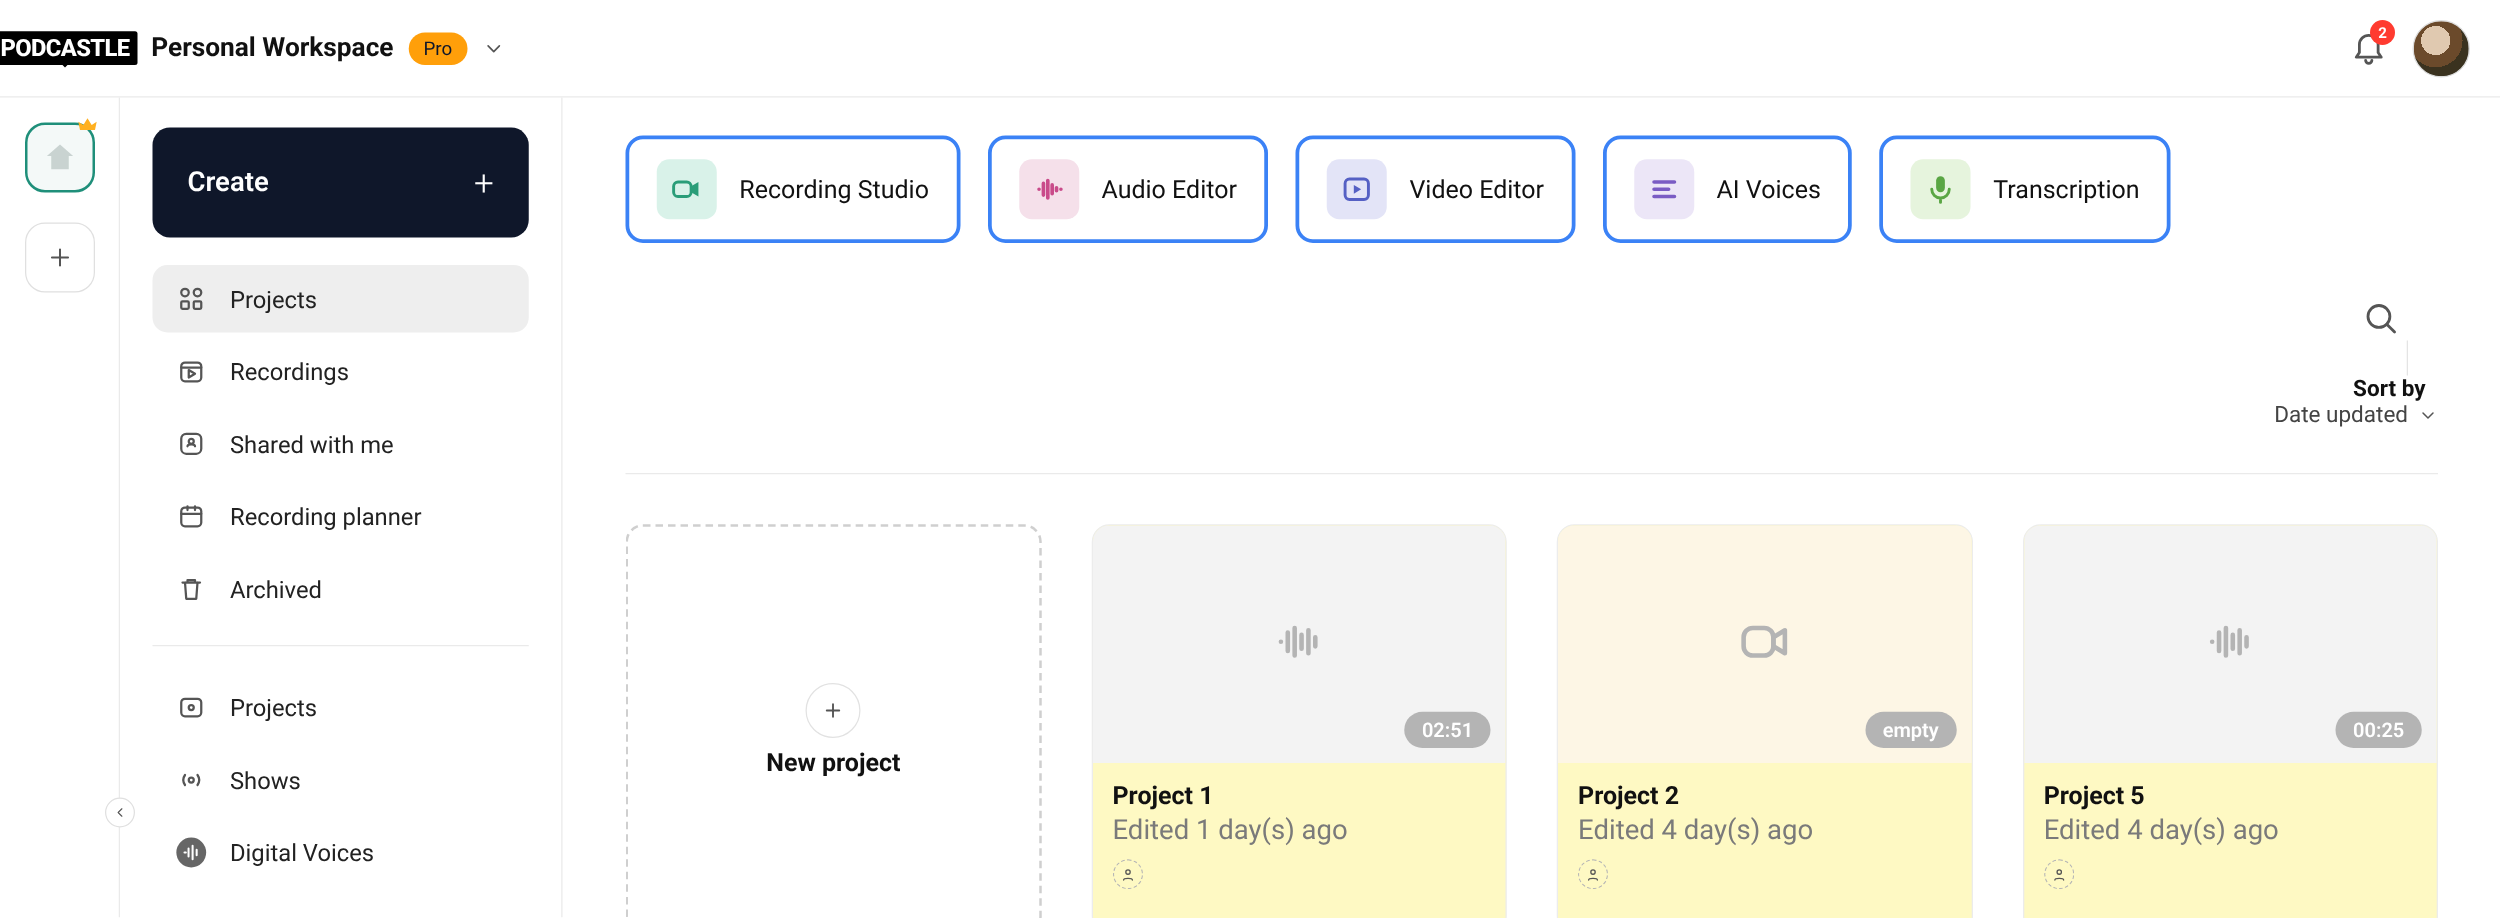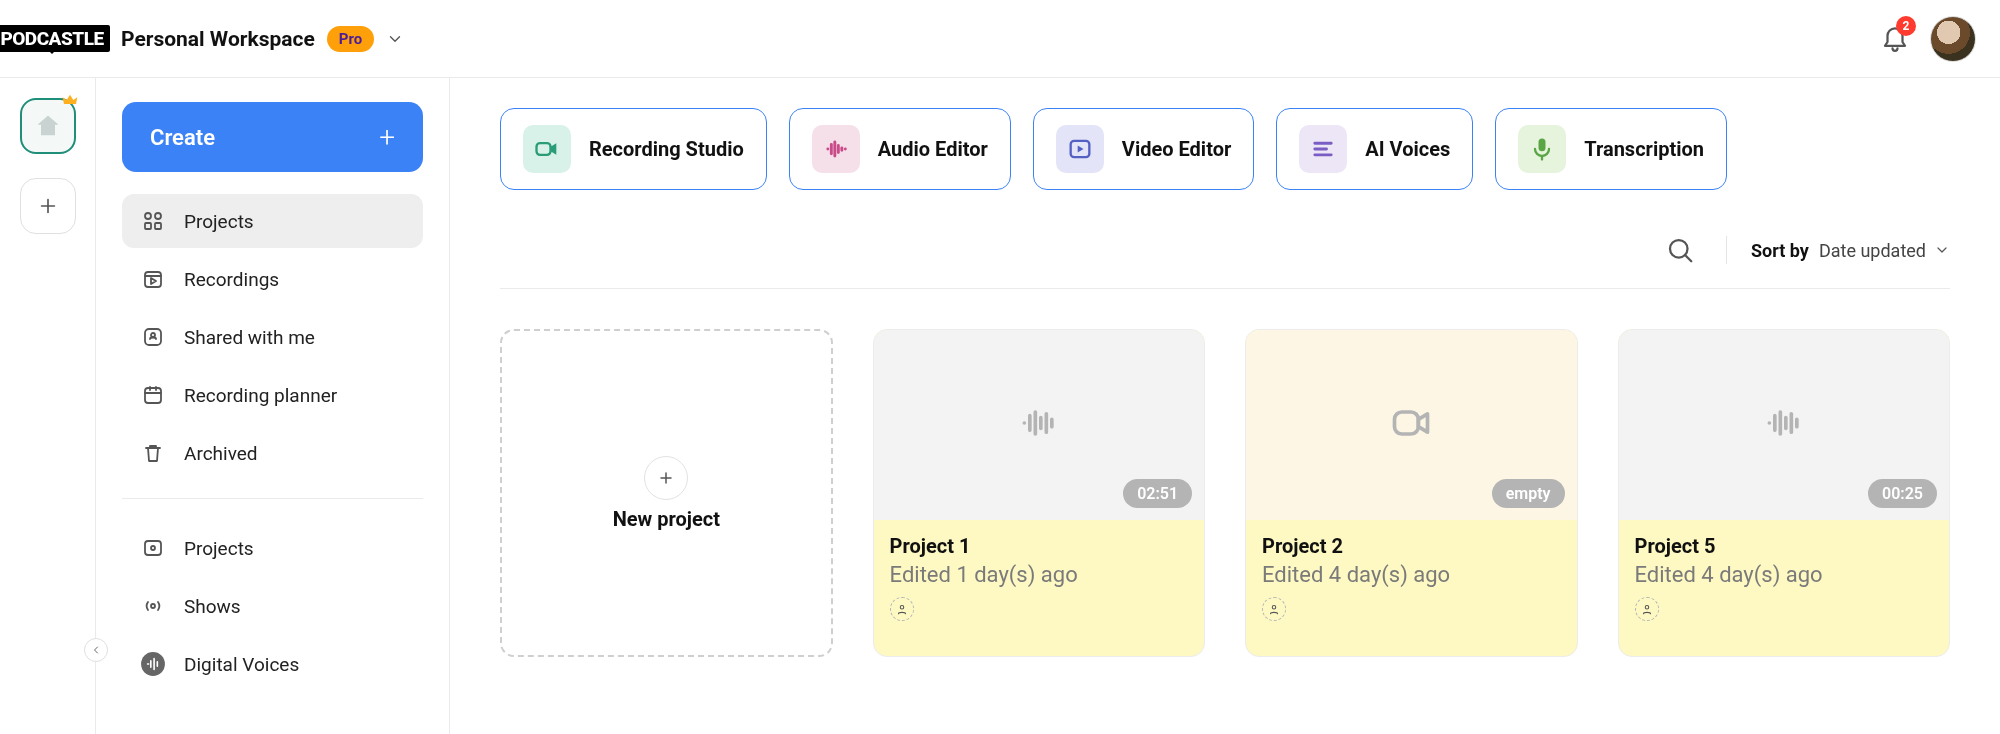--- a/index.html
+++ b/index.html
@@ -5,59 +5,59 @@
 * { box-sizing: border-box; margin: 0; padding: 0; font-family: -apple-system, BlinkMacSystemFont, "Segoe UI", Roboto, sans-serif; }
 body { width: 2000px; height: 734px; background: #fff; color: #111; overflow: hidden; }
 
 
 .topbar { height: 78px; display: flex; align-items: center; padding: 0 24px 0 8px; border-bottom: 1px solid #eaeaea; }
 .logo-wrap { display: flex; align-items: center; width: 88px; justify-content: center; }
 .logo { font-weight: 800; font-size: 19px; letter-spacing: -0.5px; background: #000; color: #fff; padding: 2px 6px; border-radius: 2px; position: relative; }
 .logo::after { content: ""; position: absolute; left: 50%; bottom: -6px; margin-left: -4px; border: 4px solid transparent; border-top-color: #000; }
 .ws-label { display: flex; align-items: center; gap: 12px; margin-left: 25px; }
 .ws-name { font-weight: 700; font-size: 21px; }
-.pro-badge { background: #ff9f0a; color: #4c1d95; font-weight: 700; font-size: 15px; padding: 4px 12px; border-radius: 999px; }
+.pro-badge { background: #ff9f0a; color: #0f172a; font-weight: 400; font-size: 15px; padding: 4px 12px; border-radius: 999px; }
 .chev { stroke: #666; }
 .topbar .spacer { flex: 1; }
 .notif { position: relative; margin-right: 20px; }
 .notif-badge { position: absolute; top: -6px; right: -6px; background: #ff3b30; color: #fff; font-size: 12px; font-weight: 700; width: 20px; height: 20px; border-radius: 50%; display: flex; align-items: center; justify-content: center; }
 .avatar { width: 46px; height: 46px; border-radius: 50%; background: radial-gradient(circle at 40% 35%, #e0c9b0 0 30%, #6b4a2b 30% 55%, #3a321f 55% 100%); border: 1px solid #ddd; }
 
 
 .body-wrap { display: flex; height: calc(100% - 78px); }
 .rail { width: 96px; border-right: 1px solid #eaeaea; padding-top: 20px; display: flex; flex-direction: column; align-items: center; gap: 24px; position: relative; }
 .rail-btn { width: 56px; height: 56px; border-radius: 16px; border: 2px solid #1f8f7a; display: flex; align-items: center; justify-content: center; position: relative; background: #f4f9f8; }
 .rail-btn.plain { border: 1px solid #e0e0e0; background: #fff; }
 .crown { position: absolute; right: -6px; top: -8px; fill: #ffb020; }
 .home-ic { width: 28px; height: 28px; fill: #c9d3d1; }
 .plus-ic { stroke: #111; }
 
 
 .sidebar { width: 354px; border-right: 1px solid #eaeaea; padding: 24px 26px; position: relative; }
-.create-btn { width: 100%; height: 70px; background: #3b82f6; color: #fff; border: none; border-radius: 14px; display: flex; align-items: center; padding: 0 28px; font-size: 22px; font-weight: 600; cursor: pointer; }
+.create-btn { width: 100%; height: 88px; background: #0f172a; color: #fff; border: none; border-radius: 14px; display: flex; align-items: center; padding: 0 28px; font-size: 22px; font-weight: 600; cursor: pointer; }
 .create-btn .pl { margin-left: auto; font-size: 28px; font-weight: 300; }
 .nav-group { margin-top: 22px; display: flex; flex-direction: column; gap: 4px; }
 .nav-item { display: flex; align-items: center; gap: 18px; padding: 14px 18px; border-radius: 12px; font-size: 19px; color: #222; cursor: pointer; }
 .nav-item.active { background: #eeeeee; font-weight: 400; }
 .nav-ic { width: 26px; height: 26px; display: flex; align-items: center; justify-content: center; }
 .sep { height: 1px; background: #eaeaea; margin: 18px 0; }
 .collapse-caret { position: absolute; left: -12px; top: 560px; width: 24px; height: 24px; border: 1px solid #e0e0e0; border-radius: 50%; background: #fff; display: flex; align-items: center; justify-content: center; }
 
 
 .main { flex: 1; padding: 30px 50px; overflow: auto; }
 .tool-row { display: flex; gap: 22px; }
-.tool-card { display: flex; align-items: center; gap: 18px; border: 1px solid #3b82f6; border-radius: 14px; padding: 16px 22px; font-size: 20px; font-weight: 700; cursor: pointer; background: #fff; }
+.tool-card { display: flex; align-items: center; gap: 18px; border: 3px solid #3b82f6; border-radius: 14px; padding: 16px 22px; font-size: 20px; font-weight: 400; cursor: pointer; background: #fff; }
 .tool-ic { width: 48px; height: 48px; border-radius: 10px; display: flex; align-items: center; justify-content: center; }
 .ic-rec { background: #d9f2e9; }
 .ic-aud { background: #f5e0ea; }
 .ic-vid { background: #e3e4f7; }
 .ic-ai { background: #ece6f7; }
 .ic-tr { background: #e6f4dd; }
 
-.list-bar { display: flex; align-items: center; margin-top: 42px; padding-bottom: 20px; border-bottom: 1px solid #eaeaea; }
+.list-bar { display: flex; align-items: flex-end; margin-top: 42px; padding-bottom: 36px; border-bottom: 1px solid #eaeaea; flex-direction: column; }
 .list-bar .sp { flex: 1; }
 .search-btn { width: 36px; height: 36px; display: flex; align-items: center; justify-content: center; margin-right: 28px; }
 .vline { width: 1px; height: 28px; background: #e4e4e4; margin-right: 24px; }
 .sort-lbl { font-weight: 700; font-size: 18px; margin-right: 10px; }
 .sort-val { font-size: 18px; color: #444; display: flex; align-items: center; gap: 8px; }
 
 .grid { display: flex; gap: 40px; margin-top: 40px; }
 .card { width: 356px; border: 1px solid #ececec; border-radius: 14px; overflow: hidden; background: #fef9c3; }
 .new-card { width: 356px; border: 2px dashed #cfcfcf; border-radius: 14px; display: flex; flex-direction: column; align-items: center; justify-content: center; gap: 7px; height: 328px; }
 .new-plus { width: 44px; height: 44px; border-radius: 50%; border: 1px solid #e2e2e2; display: flex; align-items: center; justify-content: center; }

